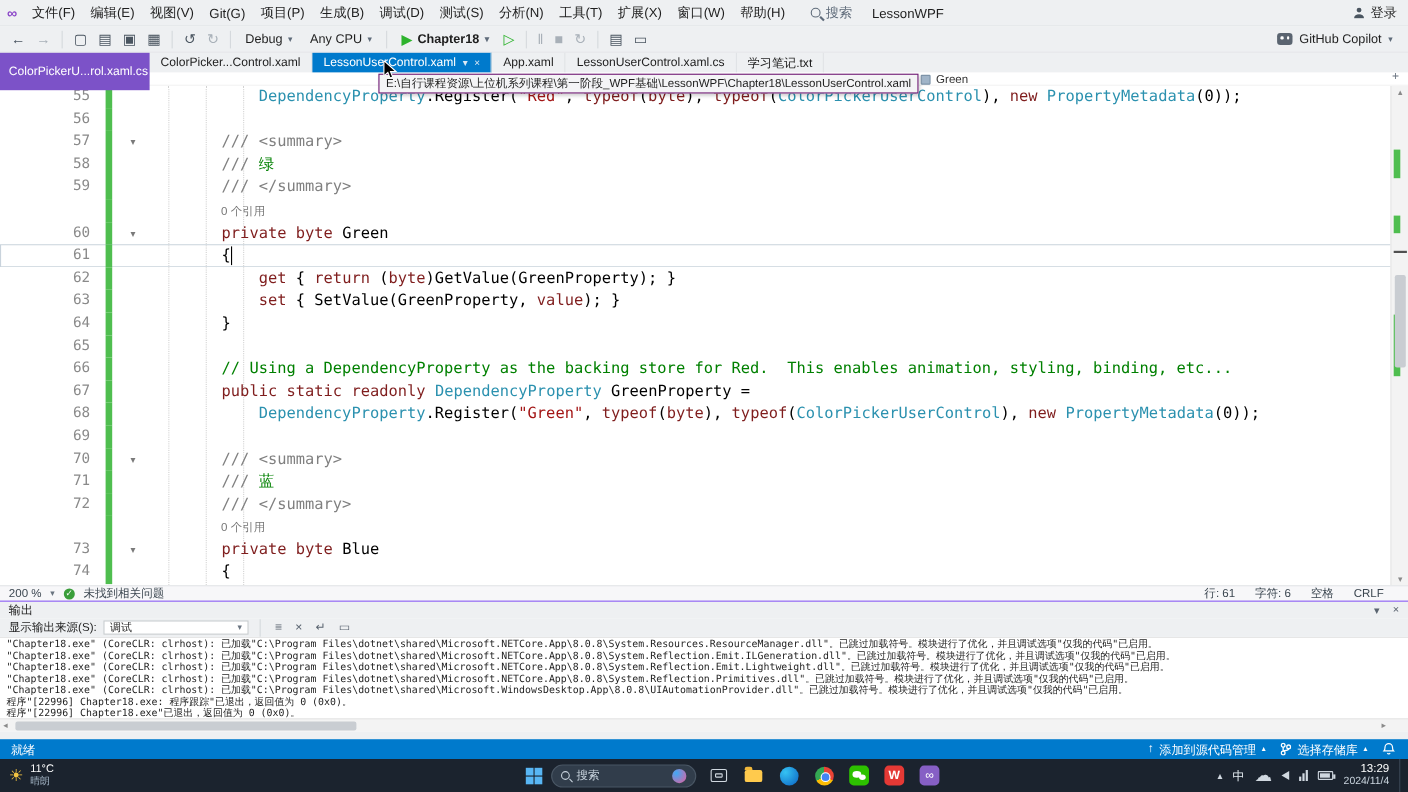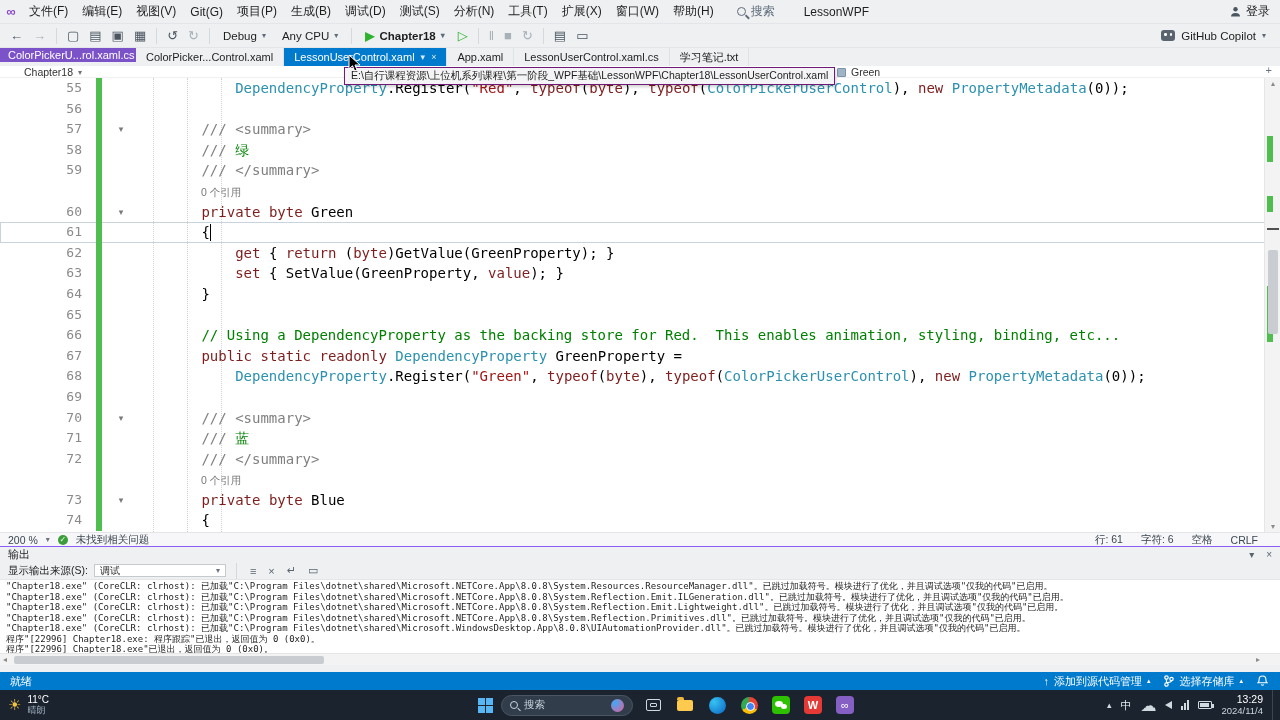--- a/index.html
+++ b/index.html
@@ -7,41 +7,41 @@
   body{font-family:"Liberation Sans",sans-serif;position:relative;background:#fff;color:#1e1e1e}
   .abs{position:absolute}
   
   .titlebar{left:0;top:0;width:1280px;height:24px;background:#eef0f2;display:flex;align-items:center;font-size:12px;border-bottom:1px solid #e3e5e8}
   .vslogo{width:22px;text-align:center;color:#8b46c8;font-weight:bold;font-size:13px}
   .menubar{display:flex;height:100%}
   .menu-item{padding:0 7px;display:flex;align-items:center;cursor:default}
   .tb-search{display:flex;align-items:center;gap:5px;margin-left:16px;color:#5f6b7a}
   .mag{width:9px;height:9px;border:1.5px solid #5f6b7a;border-radius:50%;position:relative}
   .mag::after{content:"";position:absolute;left:7px;top:8px;width:5px;height:1.5px;background:#5f6b7a;transform:rotate(45deg)}
-  .app-title{margin-left:29px;color:#1e1e1e}
+  .app-title{margin-left:18px;color:#1e1e1e}
   .signin{margin-left:auto;margin-right:10px;display:flex;align-items:center;gap:5px;color:#1e1e1e}
   
   .toolbar{left:0;top:24px;width:1280px;height:24px;background:#eef0f2;display:flex;align-items:center;font-size:11.5px;border-bottom:1px solid #e3e5e8;padding-left:6px;gap:2px}
   .tico{color:#4a5560;font-size:13px;padding:0 4px}
   .tico.dim{color:#a8b0b8}
   .tsep{width:1px;height:16px;background:#d5d9dd;margin:0 4px}
   .tdrop{display:flex;align-items:center;gap:5px;padding:2px 7px;color:#1e1e1e}
   .tdrop .chev{font-size:8px;color:#5f6b7a}
   .runbtn{display:flex;align-items:center;gap:5px;padding:2px 7px;color:#1e1e1e;font-weight:bold}
   .playg{color:#2db32d;font-size:12px}
   .copilot{margin-left:auto;display:flex;align-items:center;gap:6px;margin-right:14px;font-size:11.5px}
   .bot{width:14px;height:11px;background:#5a6470;border-radius:3px;position:relative}
   .bot::before,.bot::after{content:"";position:absolute;top:3px;width:2.5px;height:2.5px;background:#fff;border-radius:50%}
   .bot::before{left:3px}.bot::after{right:3px}
   
   .tabbar{left:0;top:48px;width:1280px;height:18px;background:#eef0f2;display:flex;align-items:stretch;font-size:11px;padding-left:136px}
   .tab{display:flex;align-items:center;gap:6px;padding:0 10px;color:#1e1e1e;border-right:1px solid #e0e3e6;white-space:nowrap;overflow:hidden}
   .tab.active{background:#007acc;color:#fff}
   .tab.active .tabico{color:#dce9f5;font-size:9px}
-  .tab-purple{position:absolute;left:0;top:0;height:14px;width:136px;background:#7c52c8;color:#fff;display:flex;align-items:center;padding:0 8px;font-size:11px;white-space:nowrap;overflow:hidden;z-index:3}
+  .tab-purple{position:absolute;left:0;top:0;height:34px;width:136px;background:#7c52c8;color:#fff;display:flex;align-items:center;padding:0 8px;font-size:11px;white-space:nowrap;overflow:hidden;z-index:3}
   
   .breadcrumb{left:0;top:66px;width:1280px;height:12px;background:#fff;font-size:10.5px;color:#333;border-bottom:1px solid #f0f0f0}
   .bc-proj{position:absolute;left:24px;top:0;display:flex;align-items:center;gap:5px}
   .bc-member{position:absolute;left:828px;top:0;display:flex;align-items:center;gap:5px}
   .chev8{font-size:8px;color:#6a7480}
   .prop-ico{width:9px;height:9px;background:#a0b4c8;border:1px solid #7d93a8;border-radius:1px}
   .bc-plus{position:absolute;right:8px;top:-2px;color:#6a7480;font-size:11px}
   
   .editor{left:0;top:78px;width:1280px;height:454px;background:#fff;overflow:hidden}
   .guide{position:absolute;top:0;bottom:0;border-left:1px dotted #d2d2d2}

